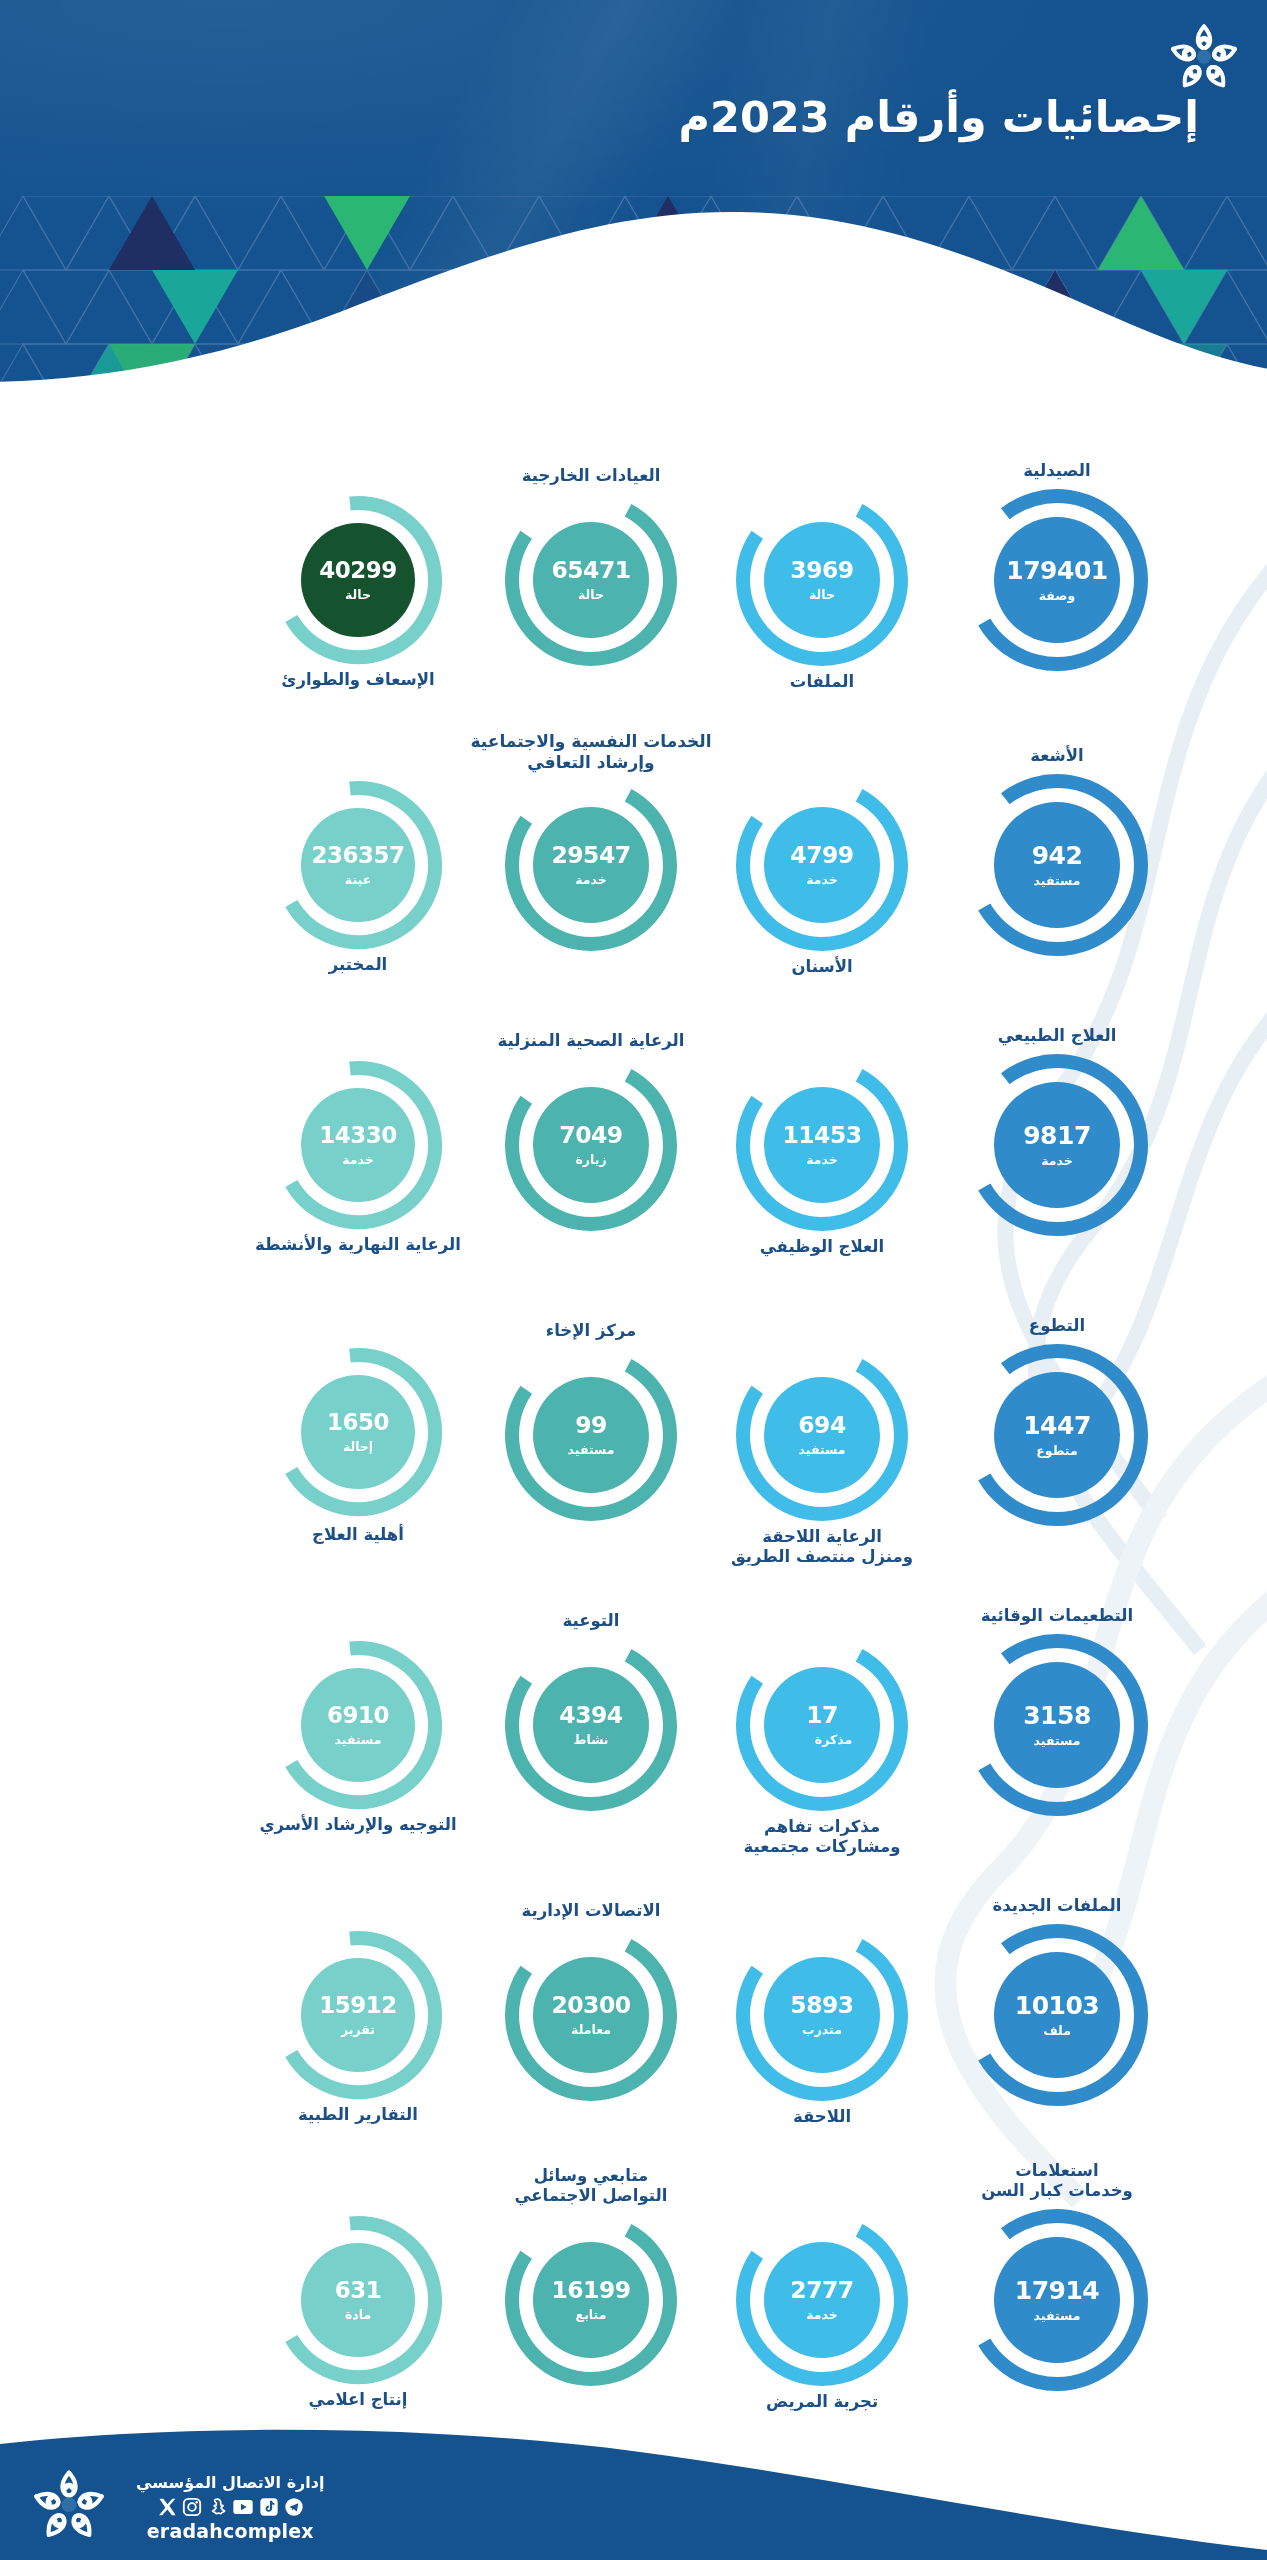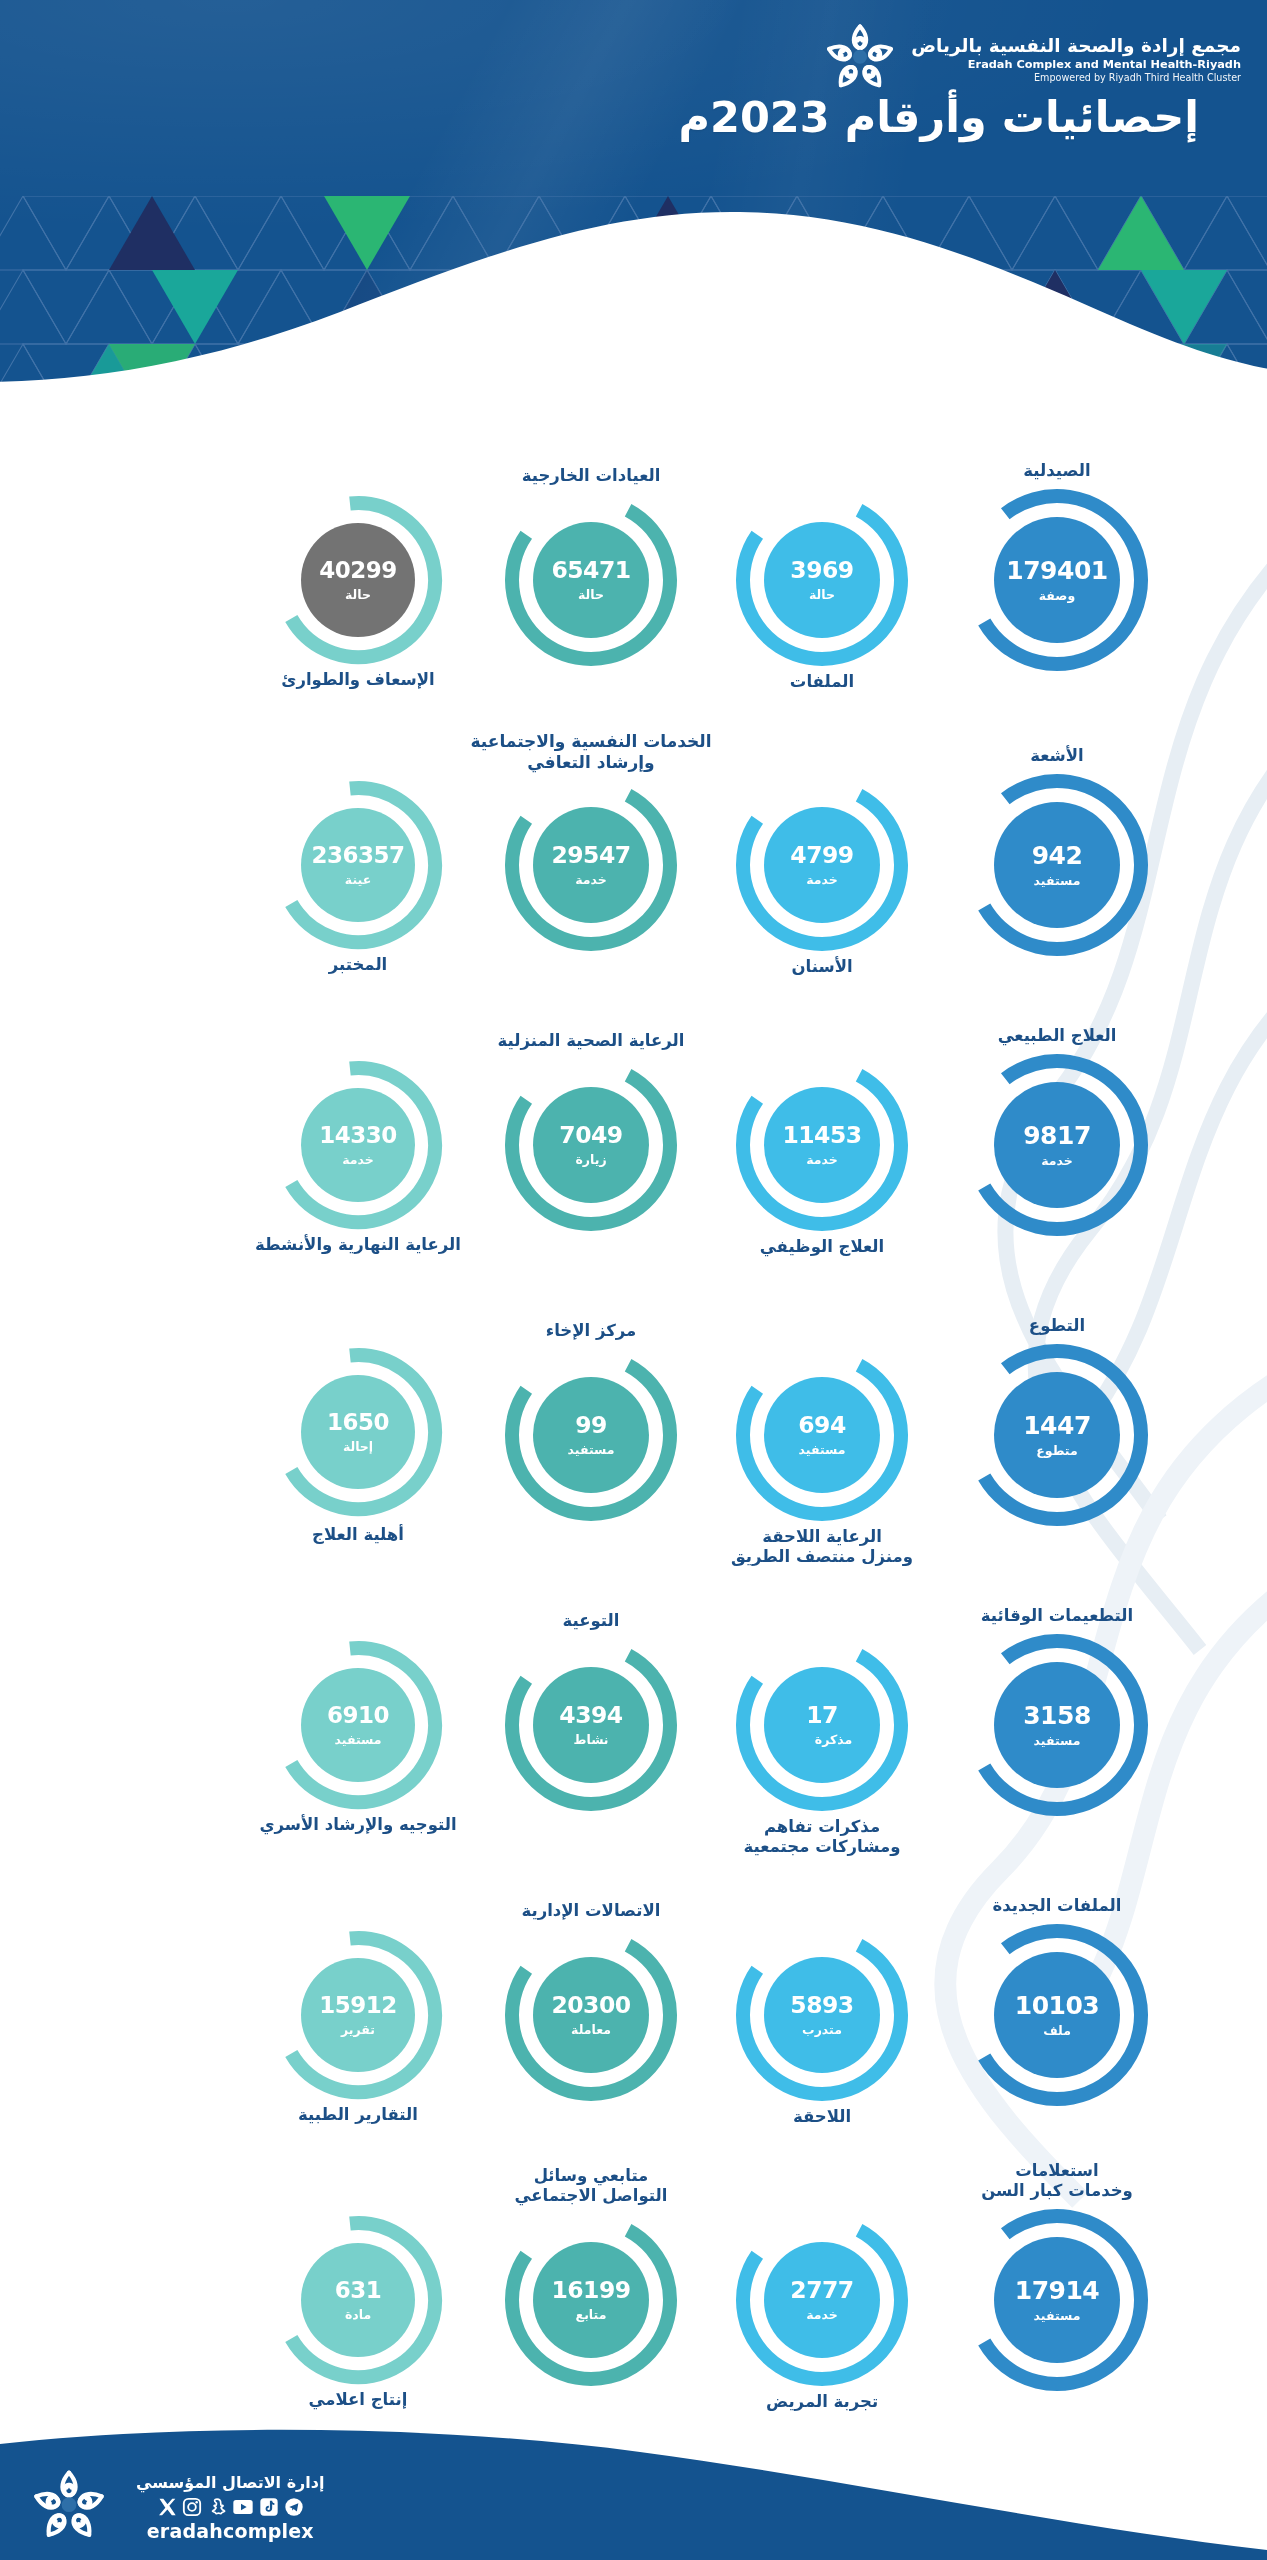--- a/index.html
+++ b/index.html
@@ -214,25 +214,20 @@
       <use href="#triDn" x="1141" y="148" fill="#1aa79a" opacity=".5"></use>
     </g>
   </svg>
 
   <svg class="hdr-wave" viewBox="0 0 1307 250" preserveAspectRatio="none">
     <path d="M0 250 L0 196 C 110 196 230 176 360 126 C 500 72 620 24 760 26
              C 910 28 1030 86 1150 138 C 1215 166 1265 180 1307 186 L1307 250 Z" fill="#ffffff"></path>
   </svg>
 
   <div class="logo-wrap">
-    <div class="logo-text">
-      <div class="logo-ar">مجمع إرادة والصحة النفسية بالرياض</div>
-      <div class="logo-en">Eradah Complex and Mental Health-Riyadh</div>
-      <div class="logo-sub">Empowered by Riyadh Third Health Cluster</div>
-    </div>
     <svg class="logo-mark" viewBox="0 0 100 100">
       <g fill="none" stroke="#ffffff" stroke-width="5.4" stroke-linecap="round">
         <g>
           <path d="M50 6 C41 16 39 27 45 33 C50 38 57 34 56 27 C55 21 49 20 47 25"></path>
           <path d="M50 6 C59 16 61 27 55 33 C50 38 43 34 44 27 C45 21 51 20 53 25"></path>
         </g>
         <g transform="rotate(72 50 50)">
           <path d="M50 6 C41 16 39 27 45 33 C50 38 57 34 56 27 C55 21 49 20 47 25"></path>
           <path d="M50 6 C59 16 61 27 55 33 C50 38 43 34 44 27 C45 21 51 20 53 25"></path>
         </g>
@@ -305,21 +300,21 @@
           <div class="unit" style="font-size: 12.5px;">حالة</div>
         </div>
       </div>
       <div class="cap" style="font-size: 16.5px; left: 461px; top: 1px;">العيادات الخارجية</div>
       <div class="cell" style="left: 272px; top: 29px; width: 172px; height: 172px;">
         <div class="ringbox" style="width: 172px; height: 172px;">
           <svg width="172" height="172" viewBox="0 0 172 172">
            <path d="M 77.9513083283907 9.421814056642944 A 77 77 0 1 1 19.316043908598218 124.5" fill="none" stroke="#78d0cb" stroke-width="14" stroke-linecap="butt"></path>
          </svg>
         </div>
-        <div class="disc" style="width: 114px; height: 114px; left: 29px; top: 29px; background: #737373; align-items: center;">
+        <div class="disc" style="width: 114px; height: 114px; left: 29px; top: 29px; background: #14532d; align-items: center;">
           <div class="num" style="font-size: 23px;">40299</div>
           <div class="unit" style="font-size: 12.5px;">حالة</div>
         </div>
       </div>
       <div class="cap" style="font-size: 16.5px; left: 228px; top: 205px;">الإسعاف والطوارئ</div>
     </div>
     <div class="row" style="top: 320px;">
       <div class="cell" style="left: 964px; top: 22px; width: 186px; height: 186px;">
         <div class="ringbox" style="width: 186px; height: 186px;">
           <svg width="186" height="186" viewBox="0 0 186 186">

